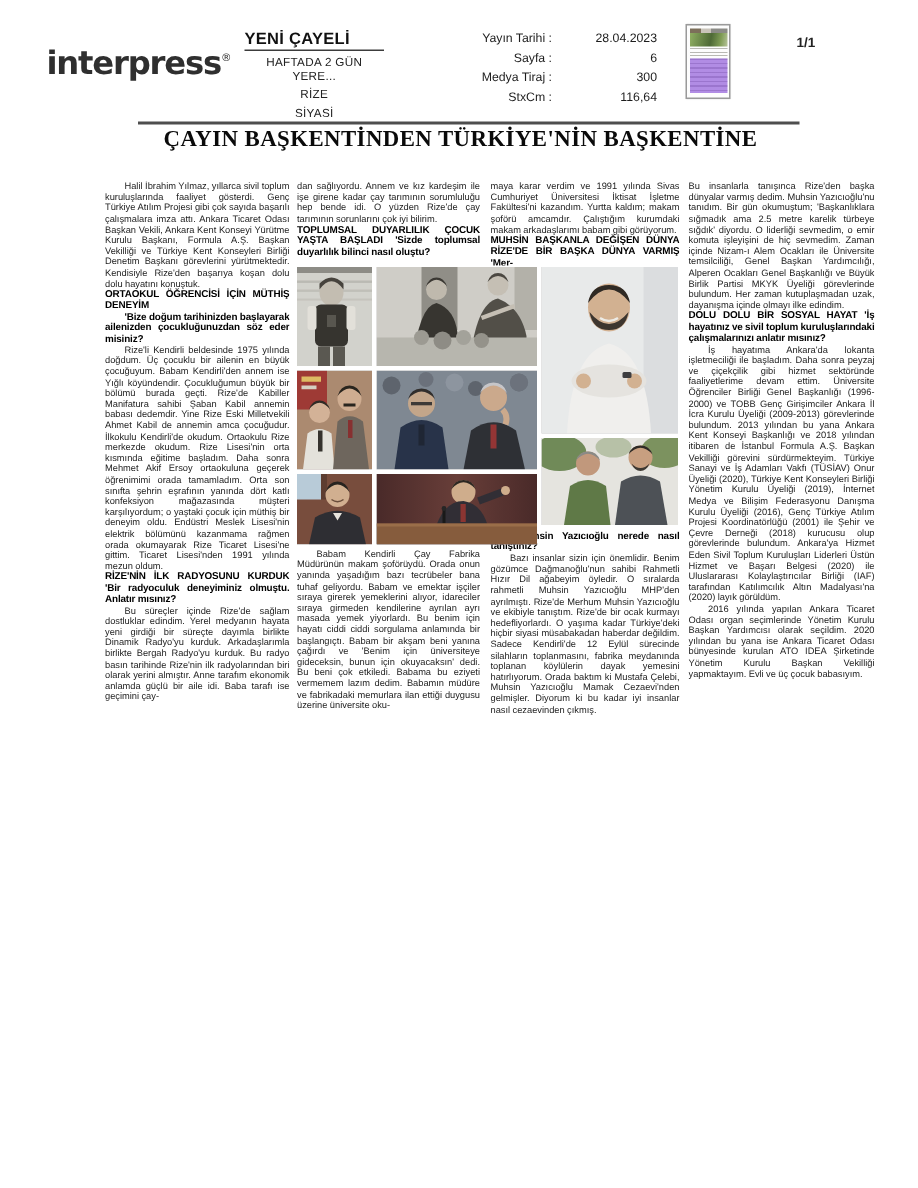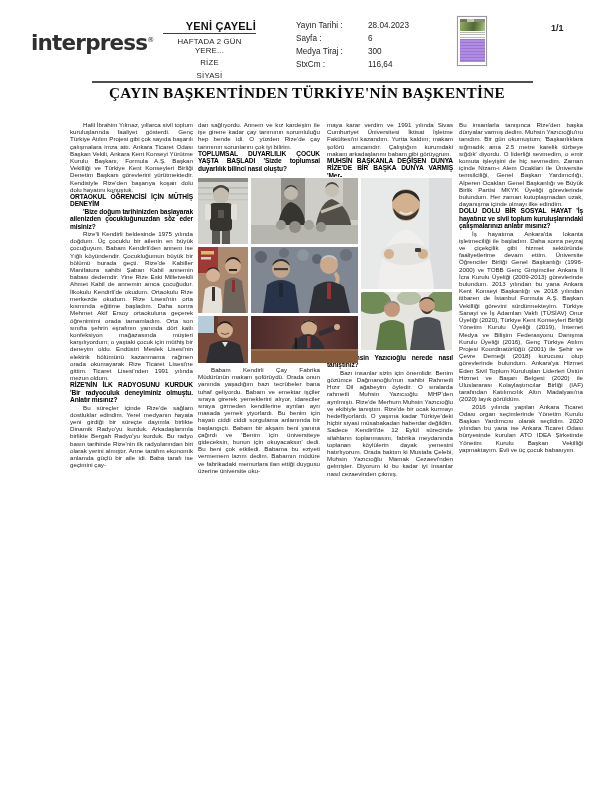--- a/index.html
+++ b/index.html
@@ -5,37 +5,37 @@
   html,body{margin:0;padding:0;background:#e9e9e9;}
   .page{position:relative;width:612px;height:792px;background:#ffffff;overflow:hidden;
         font-family:"Liberation Sans",sans-serif;color:#191919;}
 
   
   .logo{position:absolute;left:31px;top:30px;font-family:"DejaVu Sans",sans-serif;
         font-weight:800;font-size:21.5px;letter-spacing:-0.8px;color:#2f2f2f;}
   .logo sup{font-size:7px;font-weight:400;vertical-align:super;letter-spacing:0;}
   .pub{position:absolute;left:163px;top:20px;width:93px;}
   .pub-name{font-size:11px;font-weight:700;letter-spacing:0.2px;color:#111;
-            border-bottom:1.5px solid #3c3c3c;padding-bottom:1px;text-align:right;}
+            border-bottom:1.5px solid #3c3c3c;padding-bottom:1px;}
   .pub-line{font-size:7.8px;color:#222;margin-top:3.2px;letter-spacing:0.2px;text-align:center;}
   .meta{position:absolute;left:296px;top:21px;font-size:8.2px;color:#1d1d1d;}
-  .meta-row{display:flex;margin-bottom:3.9px;}
+  .meta-row{display:flex;margin-bottom:3.9px;text-align:right;}
   .meta-label{width:72px;}
   .meta-value{width:70px;}
   .thumb{position:absolute;left:457px;top:16px;width:28px;height:48px;background:#fdfdfd;
          border:1px solid #9a9a9a;box-shadow:0 0 1px #ccc;}
   .thumb-head{height:3px;margin:1.5px 1.5px 0.5px 1.5px;
          background:linear-gradient(90deg,#7c6f5a 0 30%,#c9c4ba 30% 55%,#8b8b86 55% 100%);}
   .thumb-photo{height:9px;margin:0 1.5px;
          background:linear-gradient(100deg,#8fae62,#4e6a36 55%,#7f9c55 80%,#b7c49a);}
   .thumb-lines{height:6px;margin:1px 1.5px;
          background:repeating-linear-gradient(#b9b9b4 0 0.8px,transparent 0.8px 2.4px);}
   .thumb-highlight{height:23px;margin:0 1.5px 1.5px 1.5px;background:#b18ce4;
          background-image:repeating-linear-gradient(rgba(90,50,140,0.25) 0 0.8px,transparent 0.8px 3px);}
-  .page-indicator{position:absolute;left:551px;top:23px;font-size:9px;font-weight:700;color:#222;}
+  .page-indicator{position:absolute;left:531px;top:23px;font-size:9px;font-weight:700;color:#222;}
 
   
   .headline-rule{position:absolute;left:92px;top:81px;width:441px;height:2px;background:#4e4e4e;}
   .headline{position:absolute;left:68px;top:86px;width:478px;text-align:center;
             font-family:"Liberation Serif",serif;font-weight:700;color:#0a0a0a;
             font-size:15.2px;line-height:14.6px;letter-spacing:0.3px;}
 
   
   .tcol{position:absolute;text-align:justify;font-size:6.2px;line-height:7.2px;
         color:#1c1c1c;overflow:hidden;word-spacing:-0.1px;}

